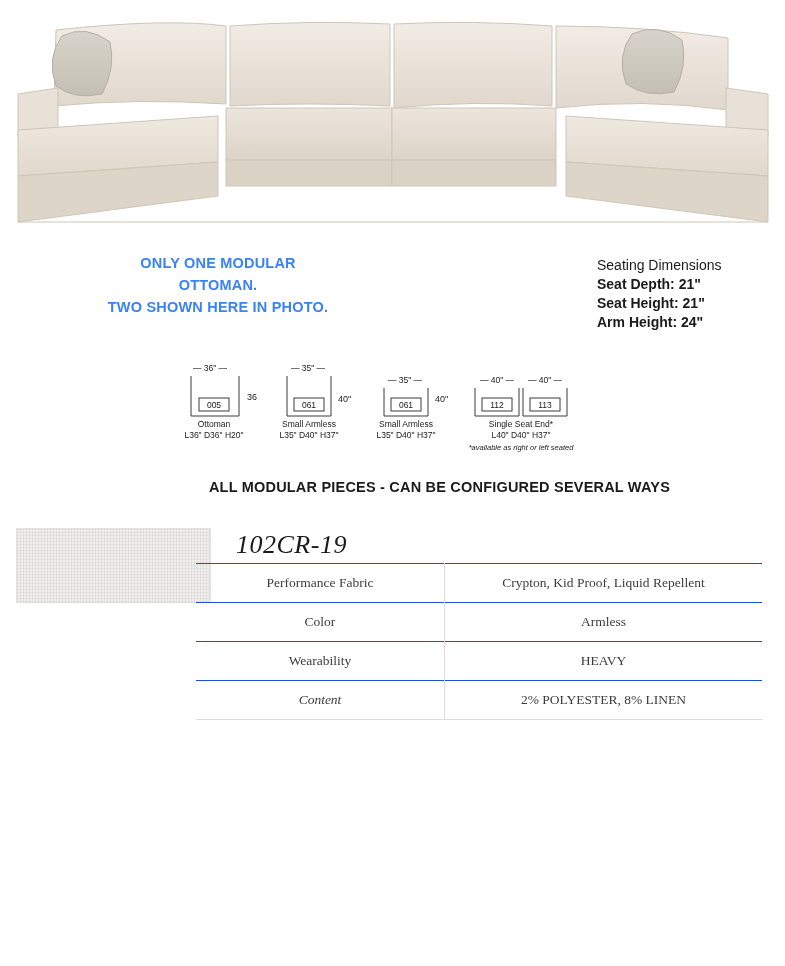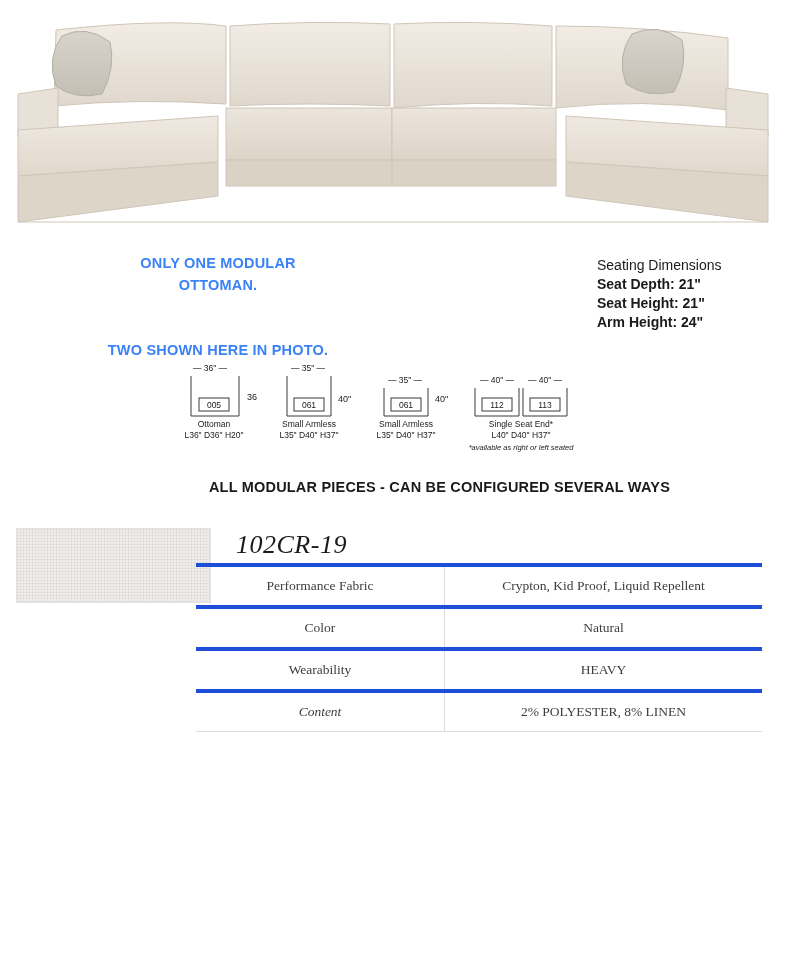--- a/index.html
+++ b/index.html
@@ -34,21 +34,21 @@
     width: 400px;
     text-align: center;
     font-weight: bold;
     font-size: 14.5px;
     line-height: 22px;
     letter-spacing: .2px;
     color: #3b82f6;
   }
   .note-line-1 { display: block; }
   .note-line-2 { display: block; }
-  .note-line-3 { display: block; margin-top: 43px; }
+  .note-line-3 { display: block; }
 
   .dims-block {
     position: absolute;
     left: 597px;
     top: 256px;
     font-size: 14px;
     line-height: 19px;
     color: #1a1a1a;
   }
   .dims-block .dim-title { font-weight: normal; }
@@ -108,21 +108,21 @@
     left: 196px;
     top: 563px;
     width: 566px;
     border-collapse: collapse;
     font-family: "Liberation Serif", serif;
     font-size: 13.5px;
     color: #3d3d3d;
   }
   table.spec tr { }
   table.spec td {
-    border-top: 4px solid #1d4ed8;
+    border-top: 1px solid #1d4ed8;
     padding: 11px 4px;
     text-align: center;
     vertical-align: middle;
     height: 16px;
   }
   table.spec td.label {
     width: 240px;
     border-right: 1px solid #dcdcdc;
   }
   table.spec tr:last-child td { border-bottom: 1px solid #dcdcdc; }
@@ -265,21 +265,21 @@
 <div class="spec-title">102CR-19</div>
 
 <table class="spec">
   <tbody>
     <tr>
       <td class="label">Performance Fabric</td>
       <td class="value">Crypton, Kid Proof, Liquid Repellent</td>
     </tr>
     <tr>
       <td class="label">Color</td>
-      <td class="value">Natural</td>
+      <td class="value">Armless</td>
     </tr>
     <tr>
       <td class="label">Wearability</td>
       <td class="value">HEAVY</td>
     </tr>
     <tr>
       <td class="label">Content</td>
       <td class="value">2% POLYESTER, 8% LINEN</td>
     </tr>
   </tbody>

